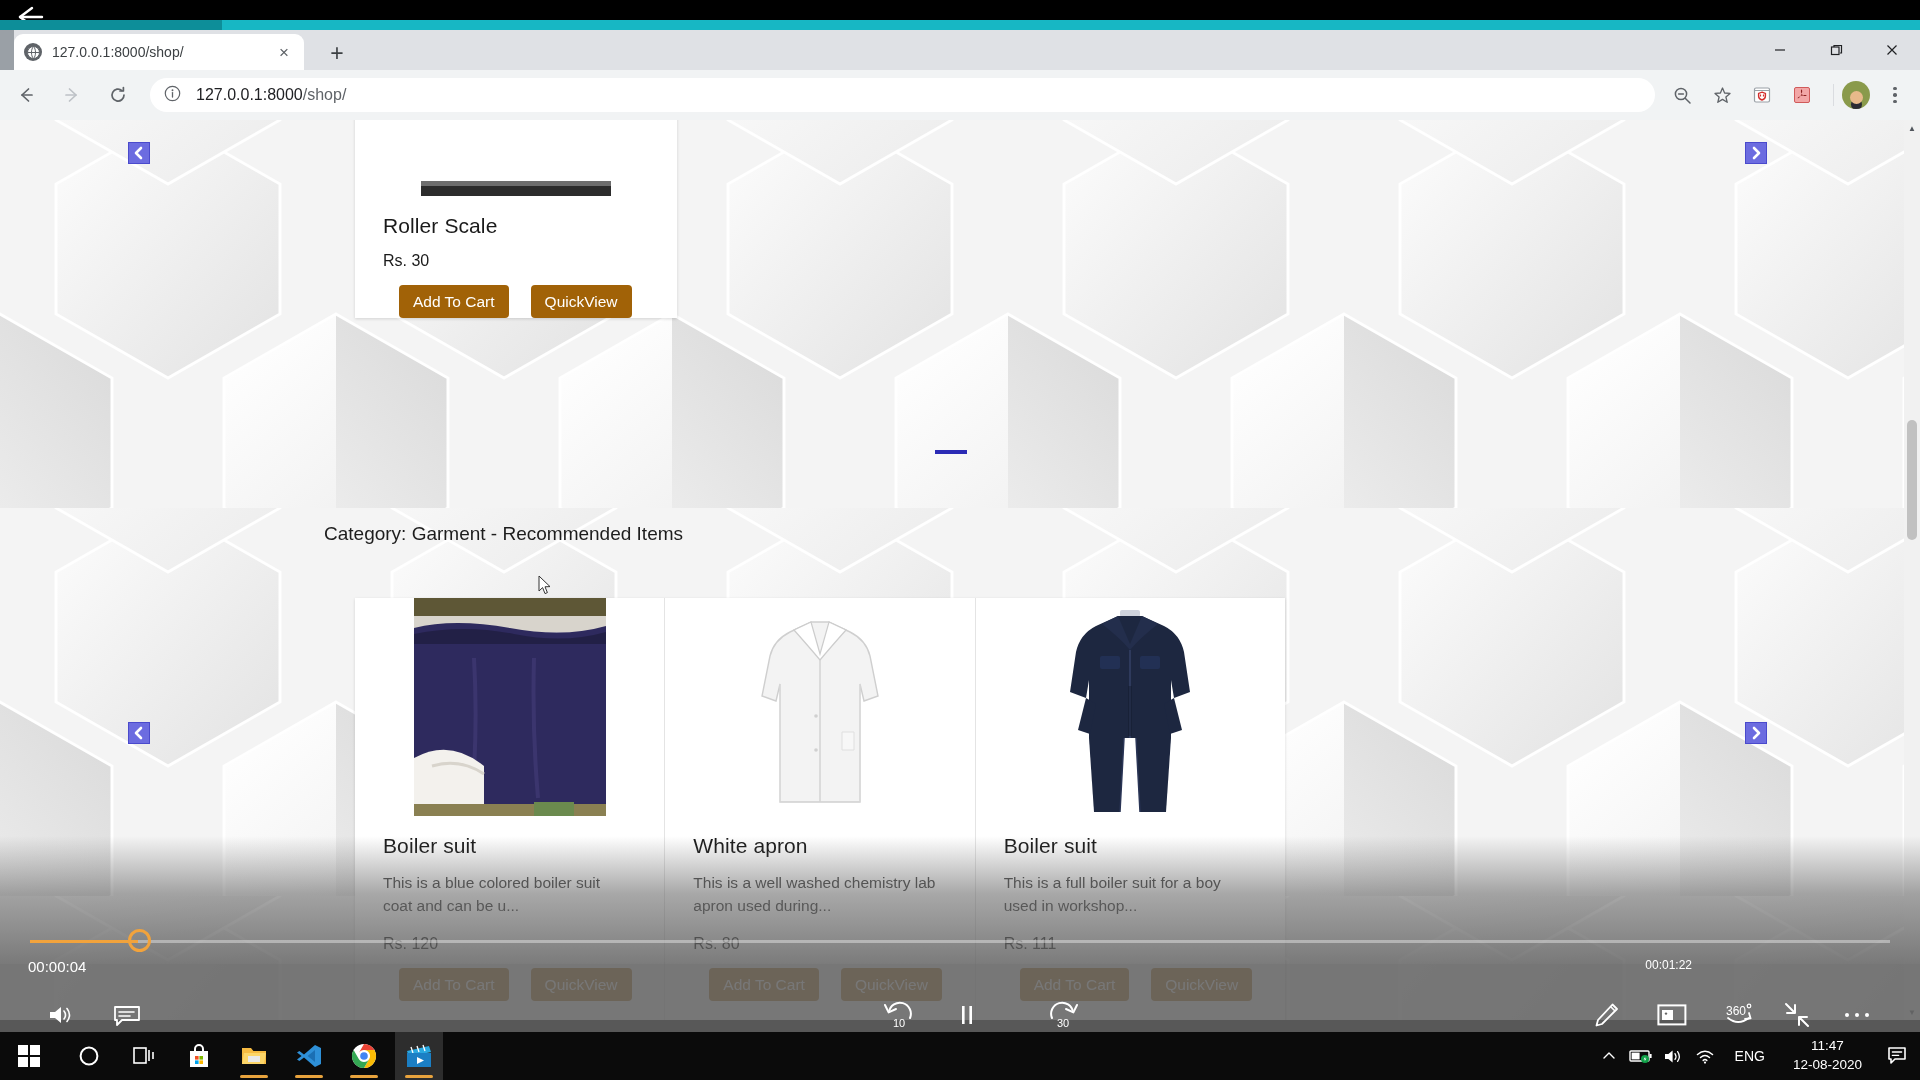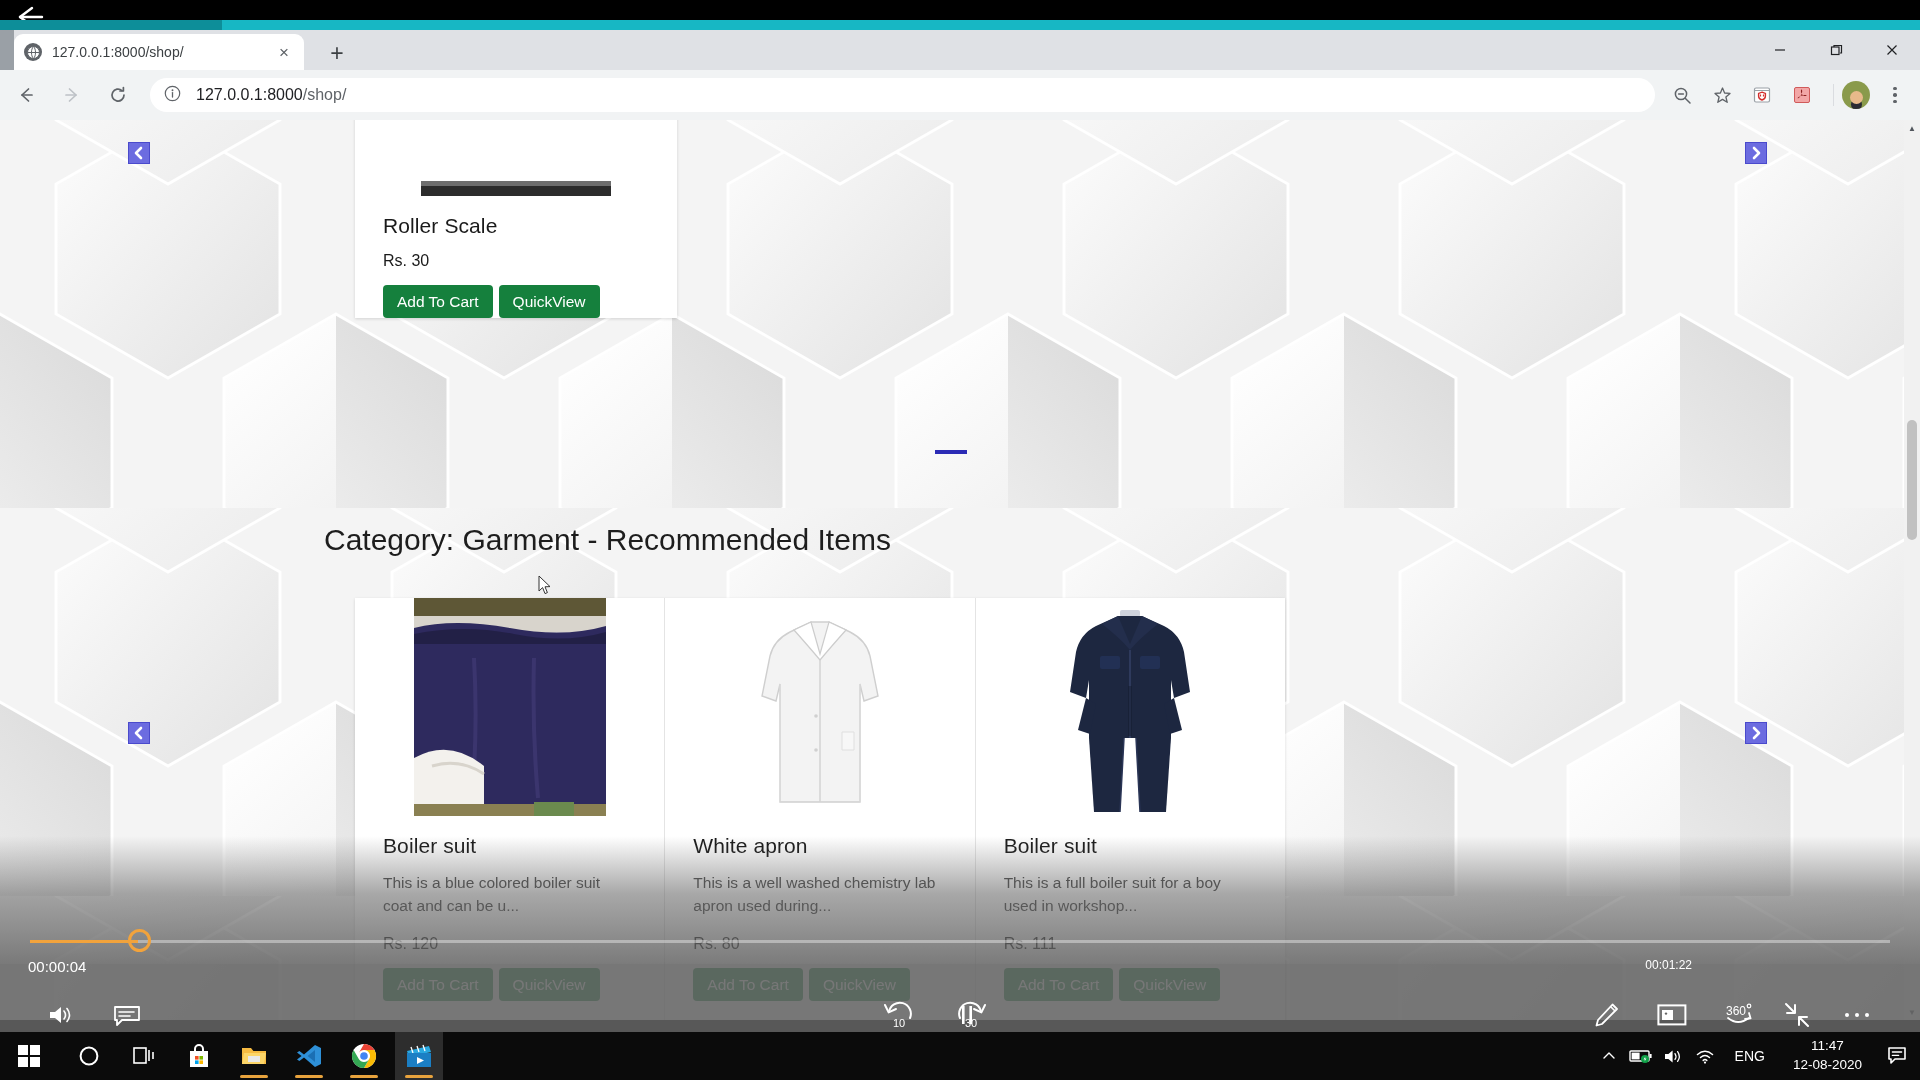--- a/index.html
+++ b/index.html
@@ -187,29 +187,29 @@
     font-size: 21px; font-weight: 400; color: #1a1a1a;
     margin-top: 14px; margin-bottom: 14px; letter-spacing: .1px;
   }
   .card-desc {
     font-size: 15.5px; color: #4a4a4a; line-height: 1.46;
     margin-bottom: 18px; max-width: 250px;
   }
   .card-price { font-size: 16px; color: #1a1a1a; margin-bottom: 15px; }
   .card-actions { display: flex; gap: 6px; }
   .btn {
-    background: #15803d; color: #fff; border: none;
+    background: #a16207; color: #fff; border: none;
     font-size: 15.5px; font-family: "Liberation Sans", sans-serif;
     padding: 8px 14px; border-radius: 4px; line-height: 1.1;
-    white-space: nowrap; cursor: pointer;
+    white-space: nowrap; cursor: pointer; margin-left: 16px;
   }
 
   .cat-heading {
     position: absolute; left: 324px;
-    font-size: 30px; color: #1d1d1d; font-weight: 400;
+    font-size: 19px; color: #1d1d1d; font-weight: 400;
     white-space: nowrap;
   }
   .cat-1 { top: 403px; }
 
   
   .cursor {
     position: absolute; left: 538px; top: 455px;
     width: 14px; height: 20px; pointer-events: none;
   }
   .cursor svg { display:block; }
@@ -272,21 +272,21 @@
   }
   .pl-icon {
     position: absolute; color: #fff;
     display: flex; align-items: center; justify-content: center;
   }
   .pl-icon svg { display: block; }
   .pl-vol   { left: 44px;  top: 1000px; width: 34px; height: 30px; }
   .pl-cc    { left: 110px; top: 1000px; width: 34px; height: 30px; }
   .pl-back10  { left: 880px;  top: 998px; width: 38px; height: 34px; }
   .pl-pause   { left: 948px;  top: 998px; width: 38px; height: 34px; }
-  .pl-fwd30   { left: 952px; top: 998px; width: 38px; height: 34px; }
+  .pl-fwd30   { left: 1044px; top: 998px; width: 38px; height: 34px; }
   .pl-pen     { left: 1590px; top: 1000px; width: 34px; height: 30px; }
   .pl-mini    { left: 1654px; top: 1000px; width: 36px; height: 30px; }
   .pl-360     { left: 1720px; top: 1000px; width: 36px; height: 30px; }
   .pl-exitfs  { left: 1780px; top: 1000px; width: 34px; height: 30px; }
   .pl-more    { left: 1840px; top: 1000px; width: 34px; height: 30px;
                 display:flex; align-items:center; justify-content:center; }
   .pl-more i { width: 4px; height: 4px; border-radius:50%; background:#fff; margin: 0 3px; display:block; }
 
   
   .taskbar {

